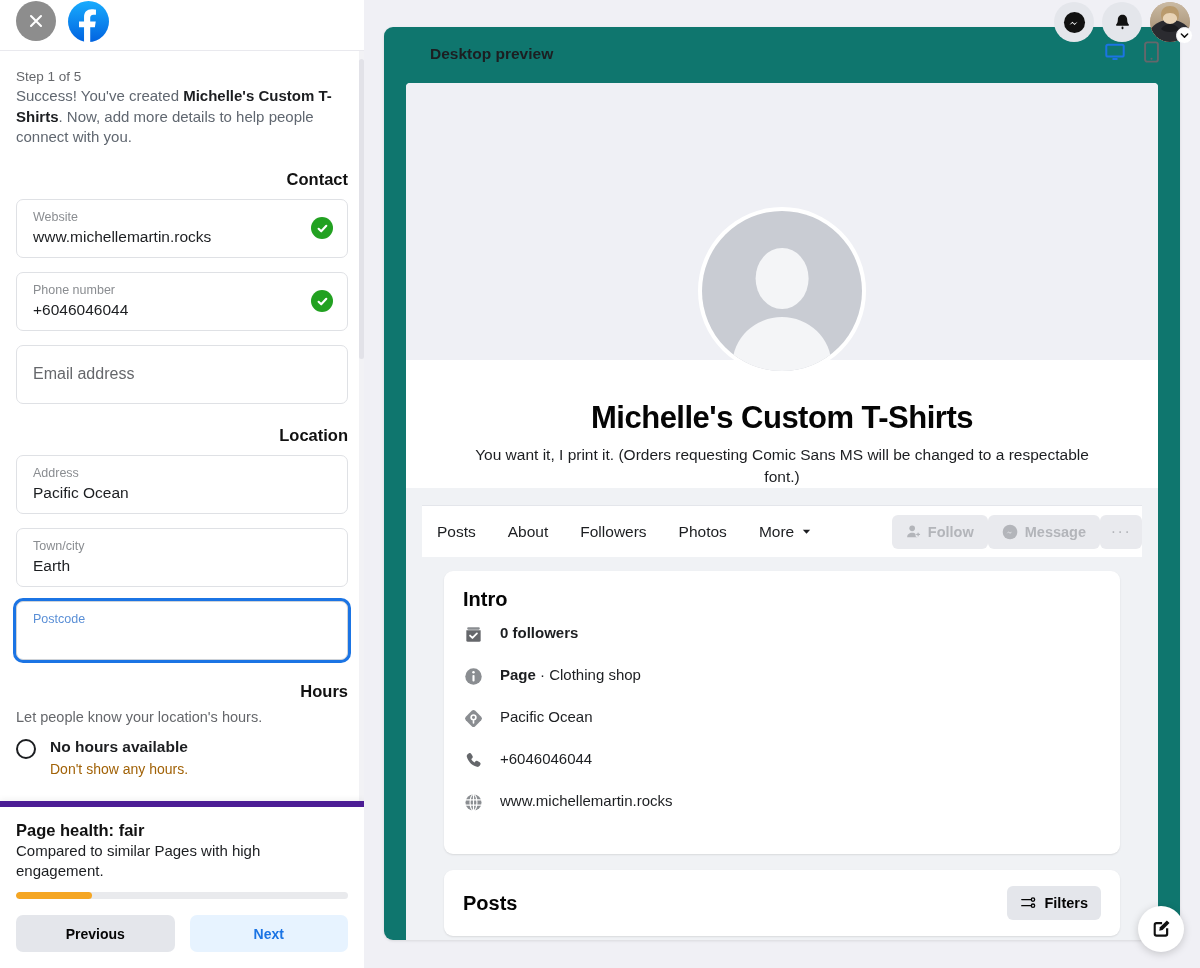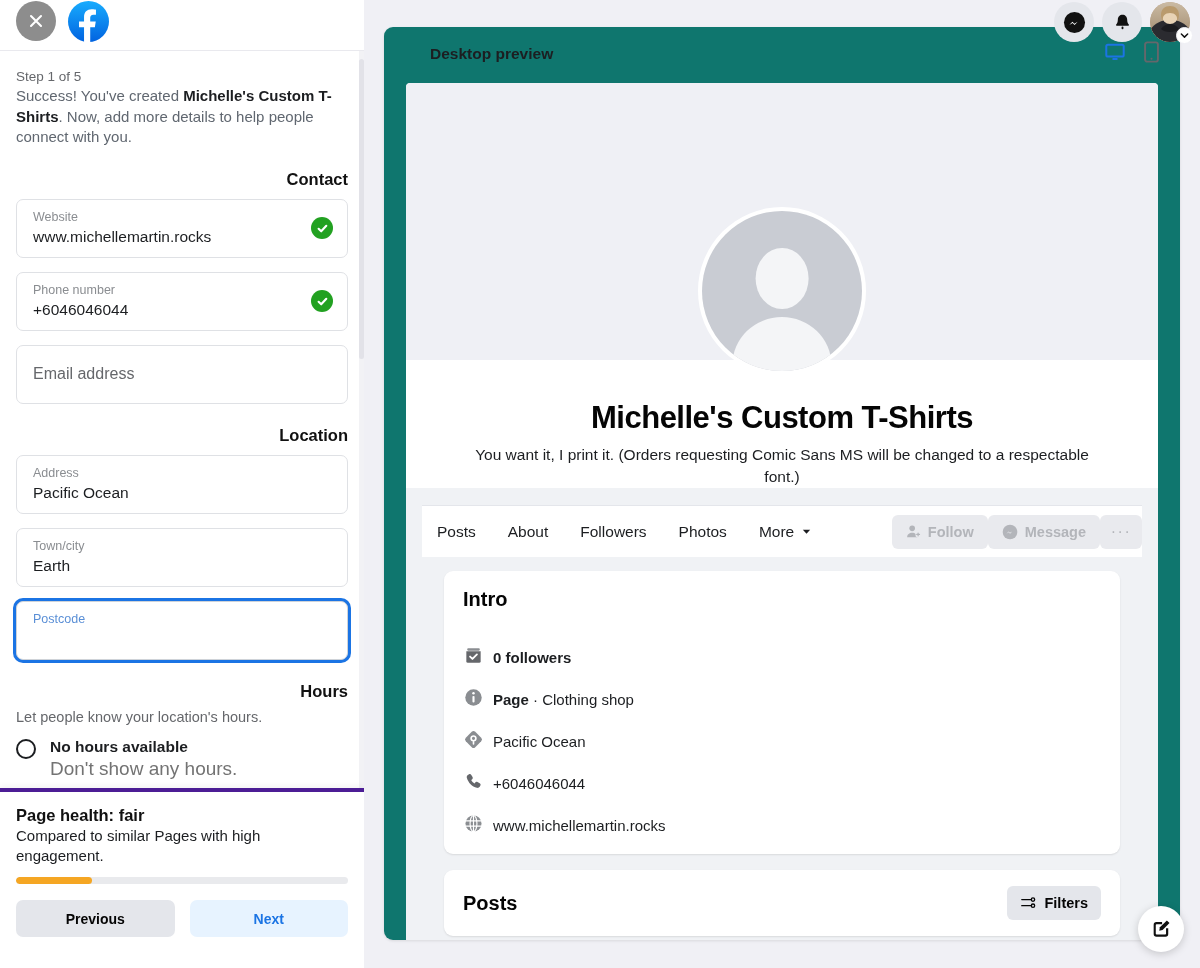--- a/index.html
+++ b/index.html
@@ -78,28 +78,28 @@
   .field.focused .flabel { color: #5a8fd6; }
 
   .sub-desc { font-size: 14.5px; color: #65676b; margin-top: -2px; margin-bottom: 12px; }
 
   .radio-row { display: flex; align-items: flex-start; gap: 14px; margin-top: 4px; }
   .radio {
     width: 20px; height: 20px; border-radius: 50%;
     border: 2px solid #1c1e21; background: #fff; flex: 0 0 20px; margin-top: 2px;
   }
   .radio-main { font-size: 15.5px; font-weight: bold; color: #1c1e21; line-height: 20px; }
-  .radio-sub { font-size: 19px; color: #737373; line-height: 20px; margin-top: 2px; }
+  .radio-sub { font-size: 14px; color: #a16207; line-height: 20px; margin-top: 2px; }
 
   
   .sidebar-footer {
     position: absolute; left: 0; right: 0; bottom: 0;
     background: #fff;
-    padding: 14px 16px 31px 16px;
-    border-top: 4px solid #4c1d95;
+    padding: 14px 16px 16px 16px;
+    border-top: 6px solid #4c1d95;
     box-shadow: 0 -2px 6px rgba(0,0,0,0.05);
     z-index: 6;
   }
   .health-title { font-size: 16.5px; font-weight: bold; color: #111; }
   .health-desc { font-size: 15px; color: #1c1e21; line-height: 20px; margin-top: 1px; }
   .health-bar { height: 7px; border-radius: 4px; background: #e9eaed; margin-top: 11px; overflow: hidden; }
   .health-fill { height: 100%; border-radius: 4px; background: #f5a623; }
   .btn-row { display: flex; gap: 15px; margin-top: 16px; }
   .btn {
     flex: 1; height: 37px; border-radius: 7px; border: none;
@@ -246,21 +246,21 @@
   .feed { padding: 14px 0 0 0; }
   .card {
     background: #fff;
     border-radius: 9px;
     box-shadow: 0 1px 2px rgba(0,0,0,0.10);
     margin: 0 38px 16px 38px;
     padding: 17px 19px 20px 19px;
   }
   .card-title { font-size: 20px; font-weight: bold; color: #050505; }
   .intro-list { margin-top: 13px; }
-  .intro-item { display: flex; align-items: flex-end; gap: 9px; height: 42px; }
+  .intro-item { display: flex; align-items: flex-start; gap: 16px; height: 42px; }
   .intro-text { font-size: 15px; color: #1c1e21; }
   .intro-text b { font-weight: bold; }
   .icon-gray { display: block; }
 
   .posts-card {
     background: #fff;
     border-radius: 9px;
     box-shadow: 0 1px 2px rgba(0,0,0,0.10);
     margin: 0 38px 0 38px;
     padding: 16px 19px;

